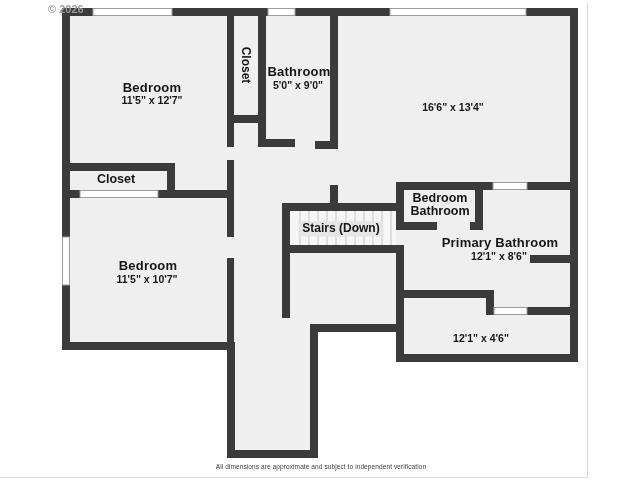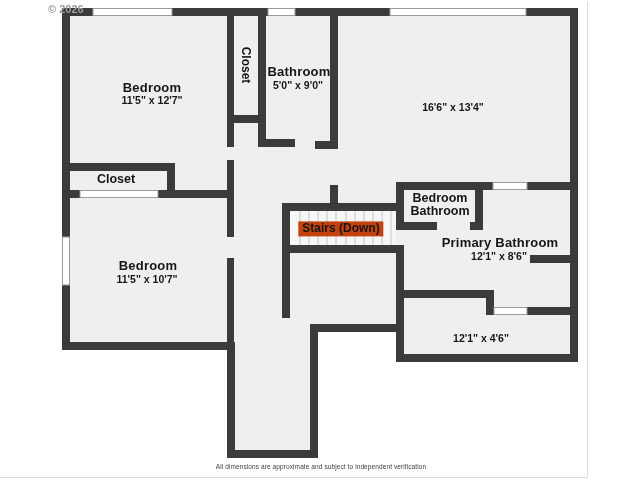--- a/index.html
+++ b/index.html
@@ -5,21 +5,21 @@
   html,body{margin:0;padding:0;background:#ffffff;}
   #stage{position:relative;width:640px;height:480px;background:#ffffff;overflow:hidden;
          font-family:"Liberation Sans","DejaVu Sans",sans-serif;}
   #plan-svg{position:absolute;left:0;top:0;}
   .lbl{position:absolute;transform:translate(-50%,-50%);white-space:nowrap;
        color:#161616;font-weight:700;text-align:center;line-height:1.1;}
   .name{font-size:13px;letter-spacing:.2px;}
   .dims{font-size:10.5px;}
   .small-name{font-size:12.5px;}
   .vert{transform:translate(-50%,-50%) rotate(90deg);font-size:12px;}
-  .stairs-lbl{font-size:12px;background:#c2410c;padding:1px 4px;}
+  .stairs-lbl{font-size:12px;background:#e5e5e5;padding:1px 4px;}
   .wc-lbl{font-size:12.5px;line-height:13px;}
   .watermark{position:absolute;left:48px;top:3px;transform:none;
              font-size:11px;font-weight:700;color:#9a9a9a;}
   .disclaimer{position:absolute;left:321px;top:466px;transform:translate(-50%,-50%);
               font-size:6.5px;font-weight:400;color:#3d3d3d;letter-spacing:.1px;}
 </style>
 </head>
 <body>
 
 <div id="stage">

